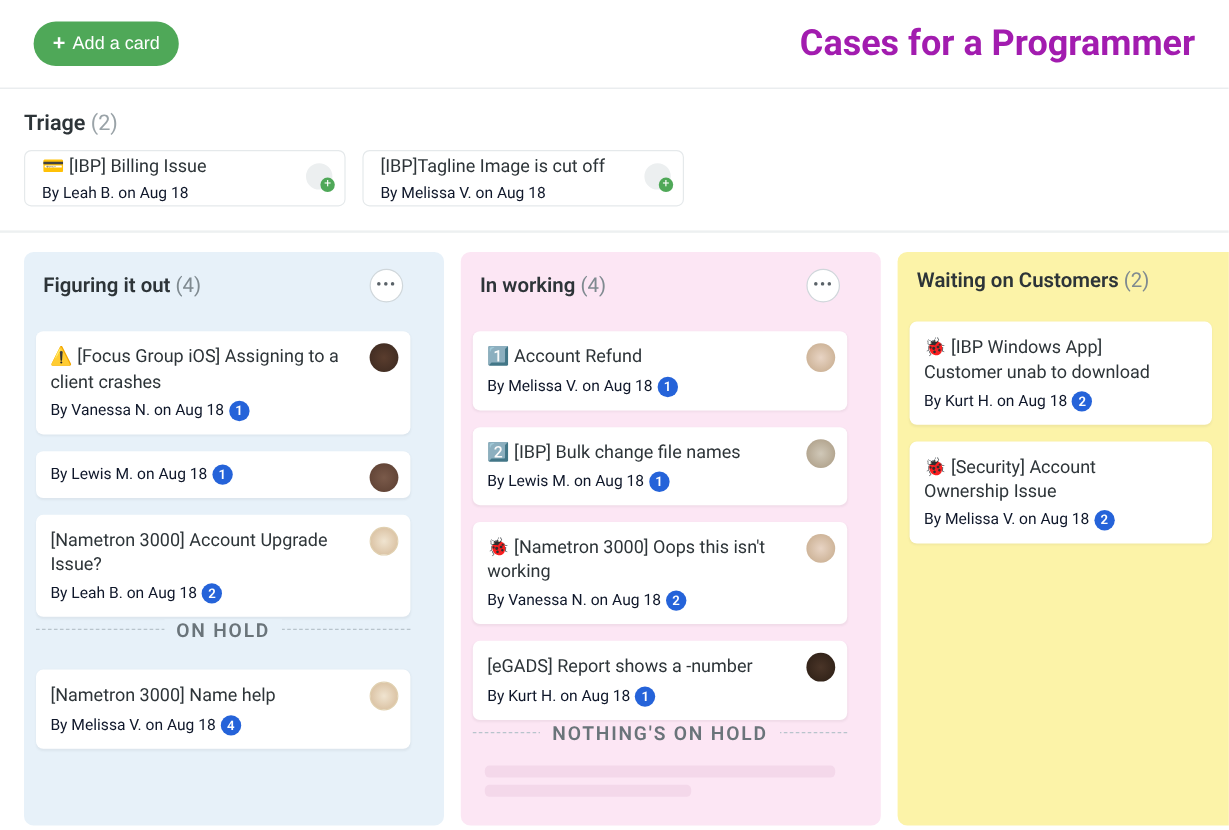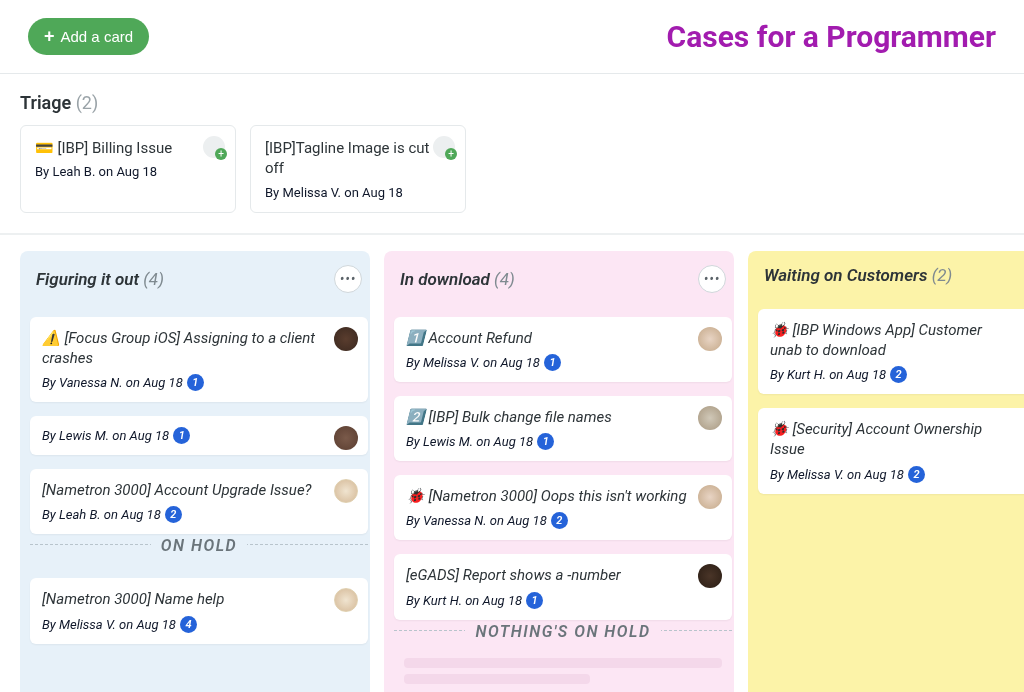--- a/index.html
+++ b/index.html
@@ -14,27 +14,27 @@
 .avatar.a1 { background: linear-gradient(135deg,#f5e4d3,#e0c4a8); }
 .avatar.a2 { background: linear-gradient(135deg,#d4c5e8,#b89ed8); }
 .avatar.a3 { background: linear-gradient(135deg,#c8e6c9,#81c784); }
 .avatar.a4 { background: linear-gradient(135deg,#ffecb3,#ffd54f); }
 .avatar.a5 { background: linear-gradient(135deg,#b3e5fc,#4fc3f7); }
 .divider { border-top: 1px solid #e5e9eb; }
 .triage-section { padding: 18px 20px 20px 20px; }
 .section-title { font-size: 18px; font-weight: 600; color: #2d3438; margin-bottom: 12px; }
 .section-title .count { color: #9aa3a8; font-weight: 400; }
 .triage-cards { display: flex; gap: 14px; }
-.triage-card { width: 216px; border: 1px solid #e5e9eb; border-radius: 6px; padding: 12px 14px; position: relative; background: #fff; }
+.triage-card { width: 268px; border: 1px solid #e5e9eb; border-radius: 6px; padding: 2px 14px; position: relative; background: #fff; }
 .card-title { font-size: 15px; color: #2d3438; margin-bottom: 6px; line-height: 1.35; }
 .card-meta { font-size: 13px; color: #0f172a; }
 .assign-icon { position: absolute; top: 10px; right: 10px; width: 22px; height: 22px; border-radius: 50%; background: #eceff0; display: flex; align-items: center; justify-content: center; }
 .assign-icon::after { content: "+"; position: absolute; bottom: -2px; right: -2px; background: #4fa858; color: #fff; width: 12px; height: 12px; border-radius: 50%; font-size: 10px; display: flex; align-items: center; justify-content: center; line-height: 1; }
 .columns { display: flex; gap: 14px; padding: 16px 20px; border-top: 2px solid #edf0f1; }
-.column { border-radius: 8px; padding: 14px 2px 18px 10px; width: 350px; flex-shrink: 0; font-style: italic; }
+.column { border-radius: 8px; padding: 14px 28px 18px 10px; width: 350px; flex-shrink: 0; }
 .col-blue { background: #e7f1f9; }
 .col-pink { background: #fce6f4; }
 .col-yellow { background: #fcf3a8; width: 290px; }
 .col-header { display: flex; align-items: center; justify-content: space-between; padding: 0 6px 10px 6px; }
 .col-title { font-size: 17px; font-weight: 600; color: #2d3438; }
 .col-title .count { color: #7f8a90; font-weight: 400; }
 .more-btn { width: 28px; height: 28px; border-radius: 50%; border: 1px solid #d0d7db; background: #fff; display: flex; align-items: center; justify-content: center; cursor: pointer; color: #5a6268; font-size: 14px; letter-spacing: 1px; }
 .card { background: #fff; border-radius: 6px; padding: 11px 12px; margin-bottom: 6px; position: relative; box-shadow: 0 1px 2px rgba(0,0,0,0.05); margin-top: 14px; }
 .card .card-title { padding-right: 32px; }
 .card-avatar { position: absolute; top: 10px; right: 10px; width: 24px; height: 24px; border-radius: 50%; background: #8a6d5e; }
@@ -130,21 +130,21 @@
           <span class="card-meta">By Melissa V. on Aug 18</span>
           <span class="badge">4</span>
         </div>
       <div class="card-avatar av3"></div>
     </div>
   </div>
 
   <div class="column col-pink">
     <div class="col-header">
       <div class="col-title">
-        <span>In download</span>
+        <span>In working</span>
         <span class="count">(4)</span>
       </div>
       <div class="more-btn">•••</div>
     </div>
     <div class="card">
       <div class="card-title"><span>1️⃣</span> <span>Account Refund</span></div>
       <div class="meta-row">
           <span class="card-meta">By Melissa V. on Aug 18</span>
           <span class="badge">1</span>
         </div>

